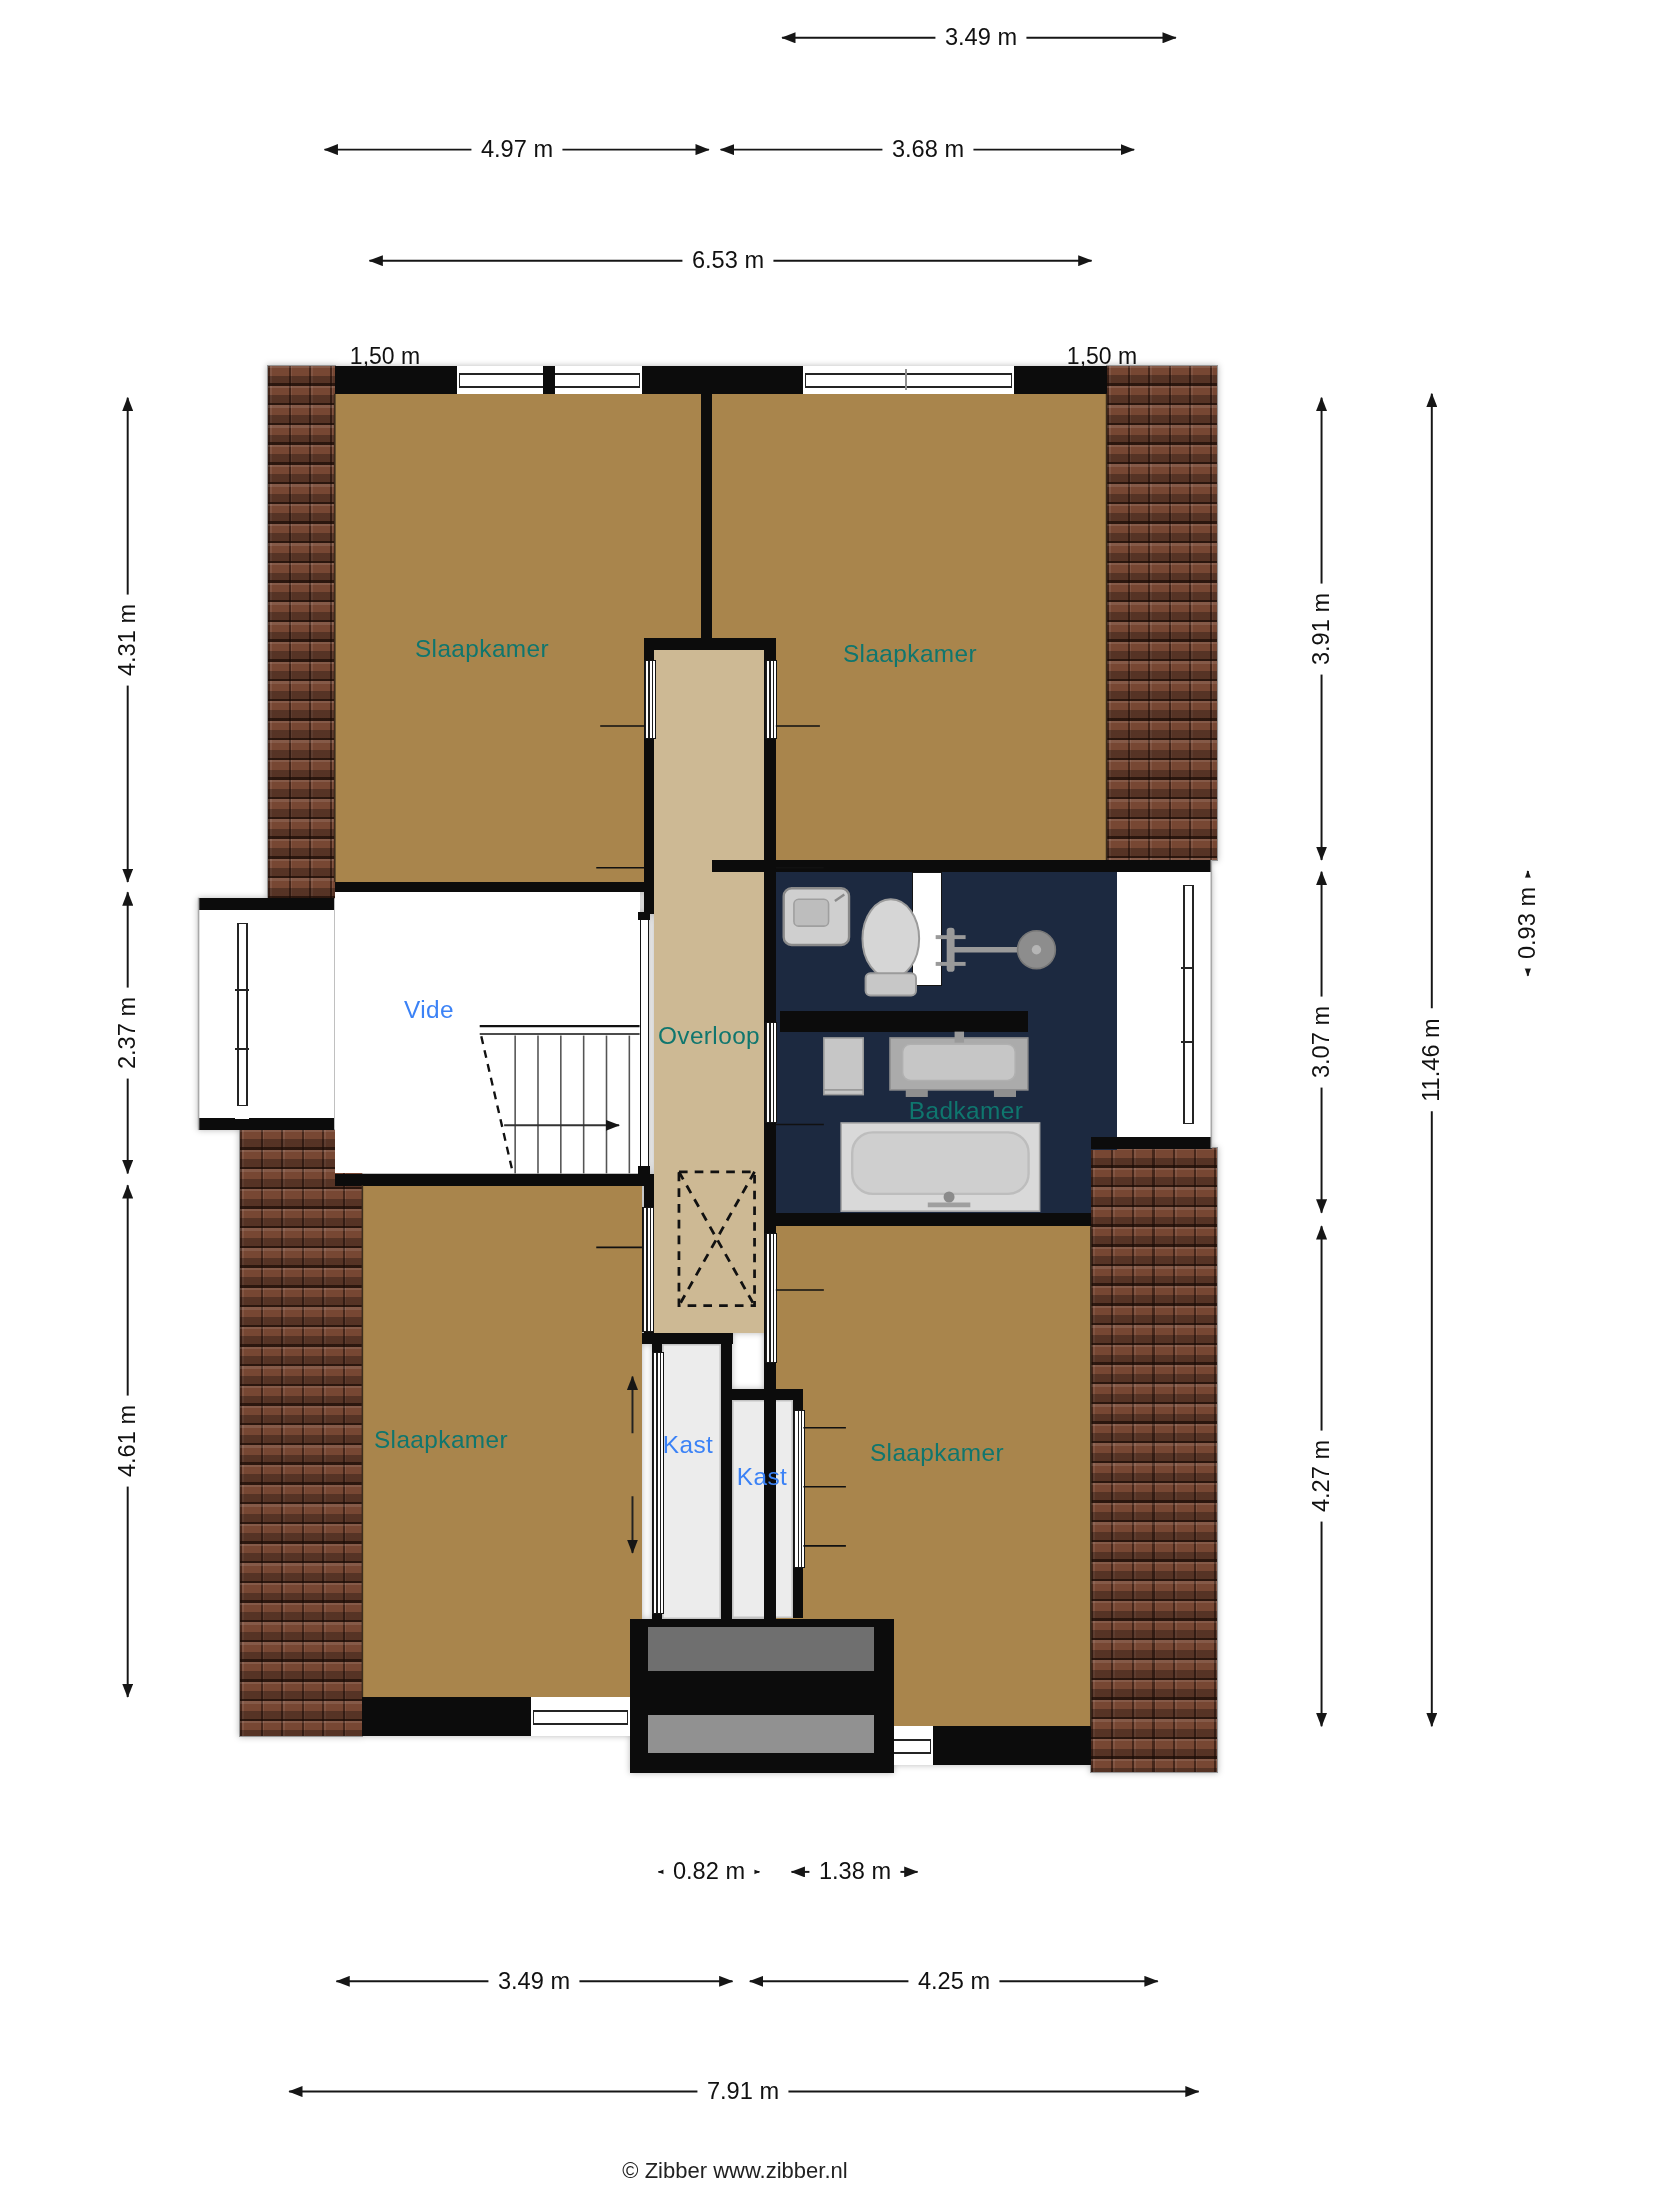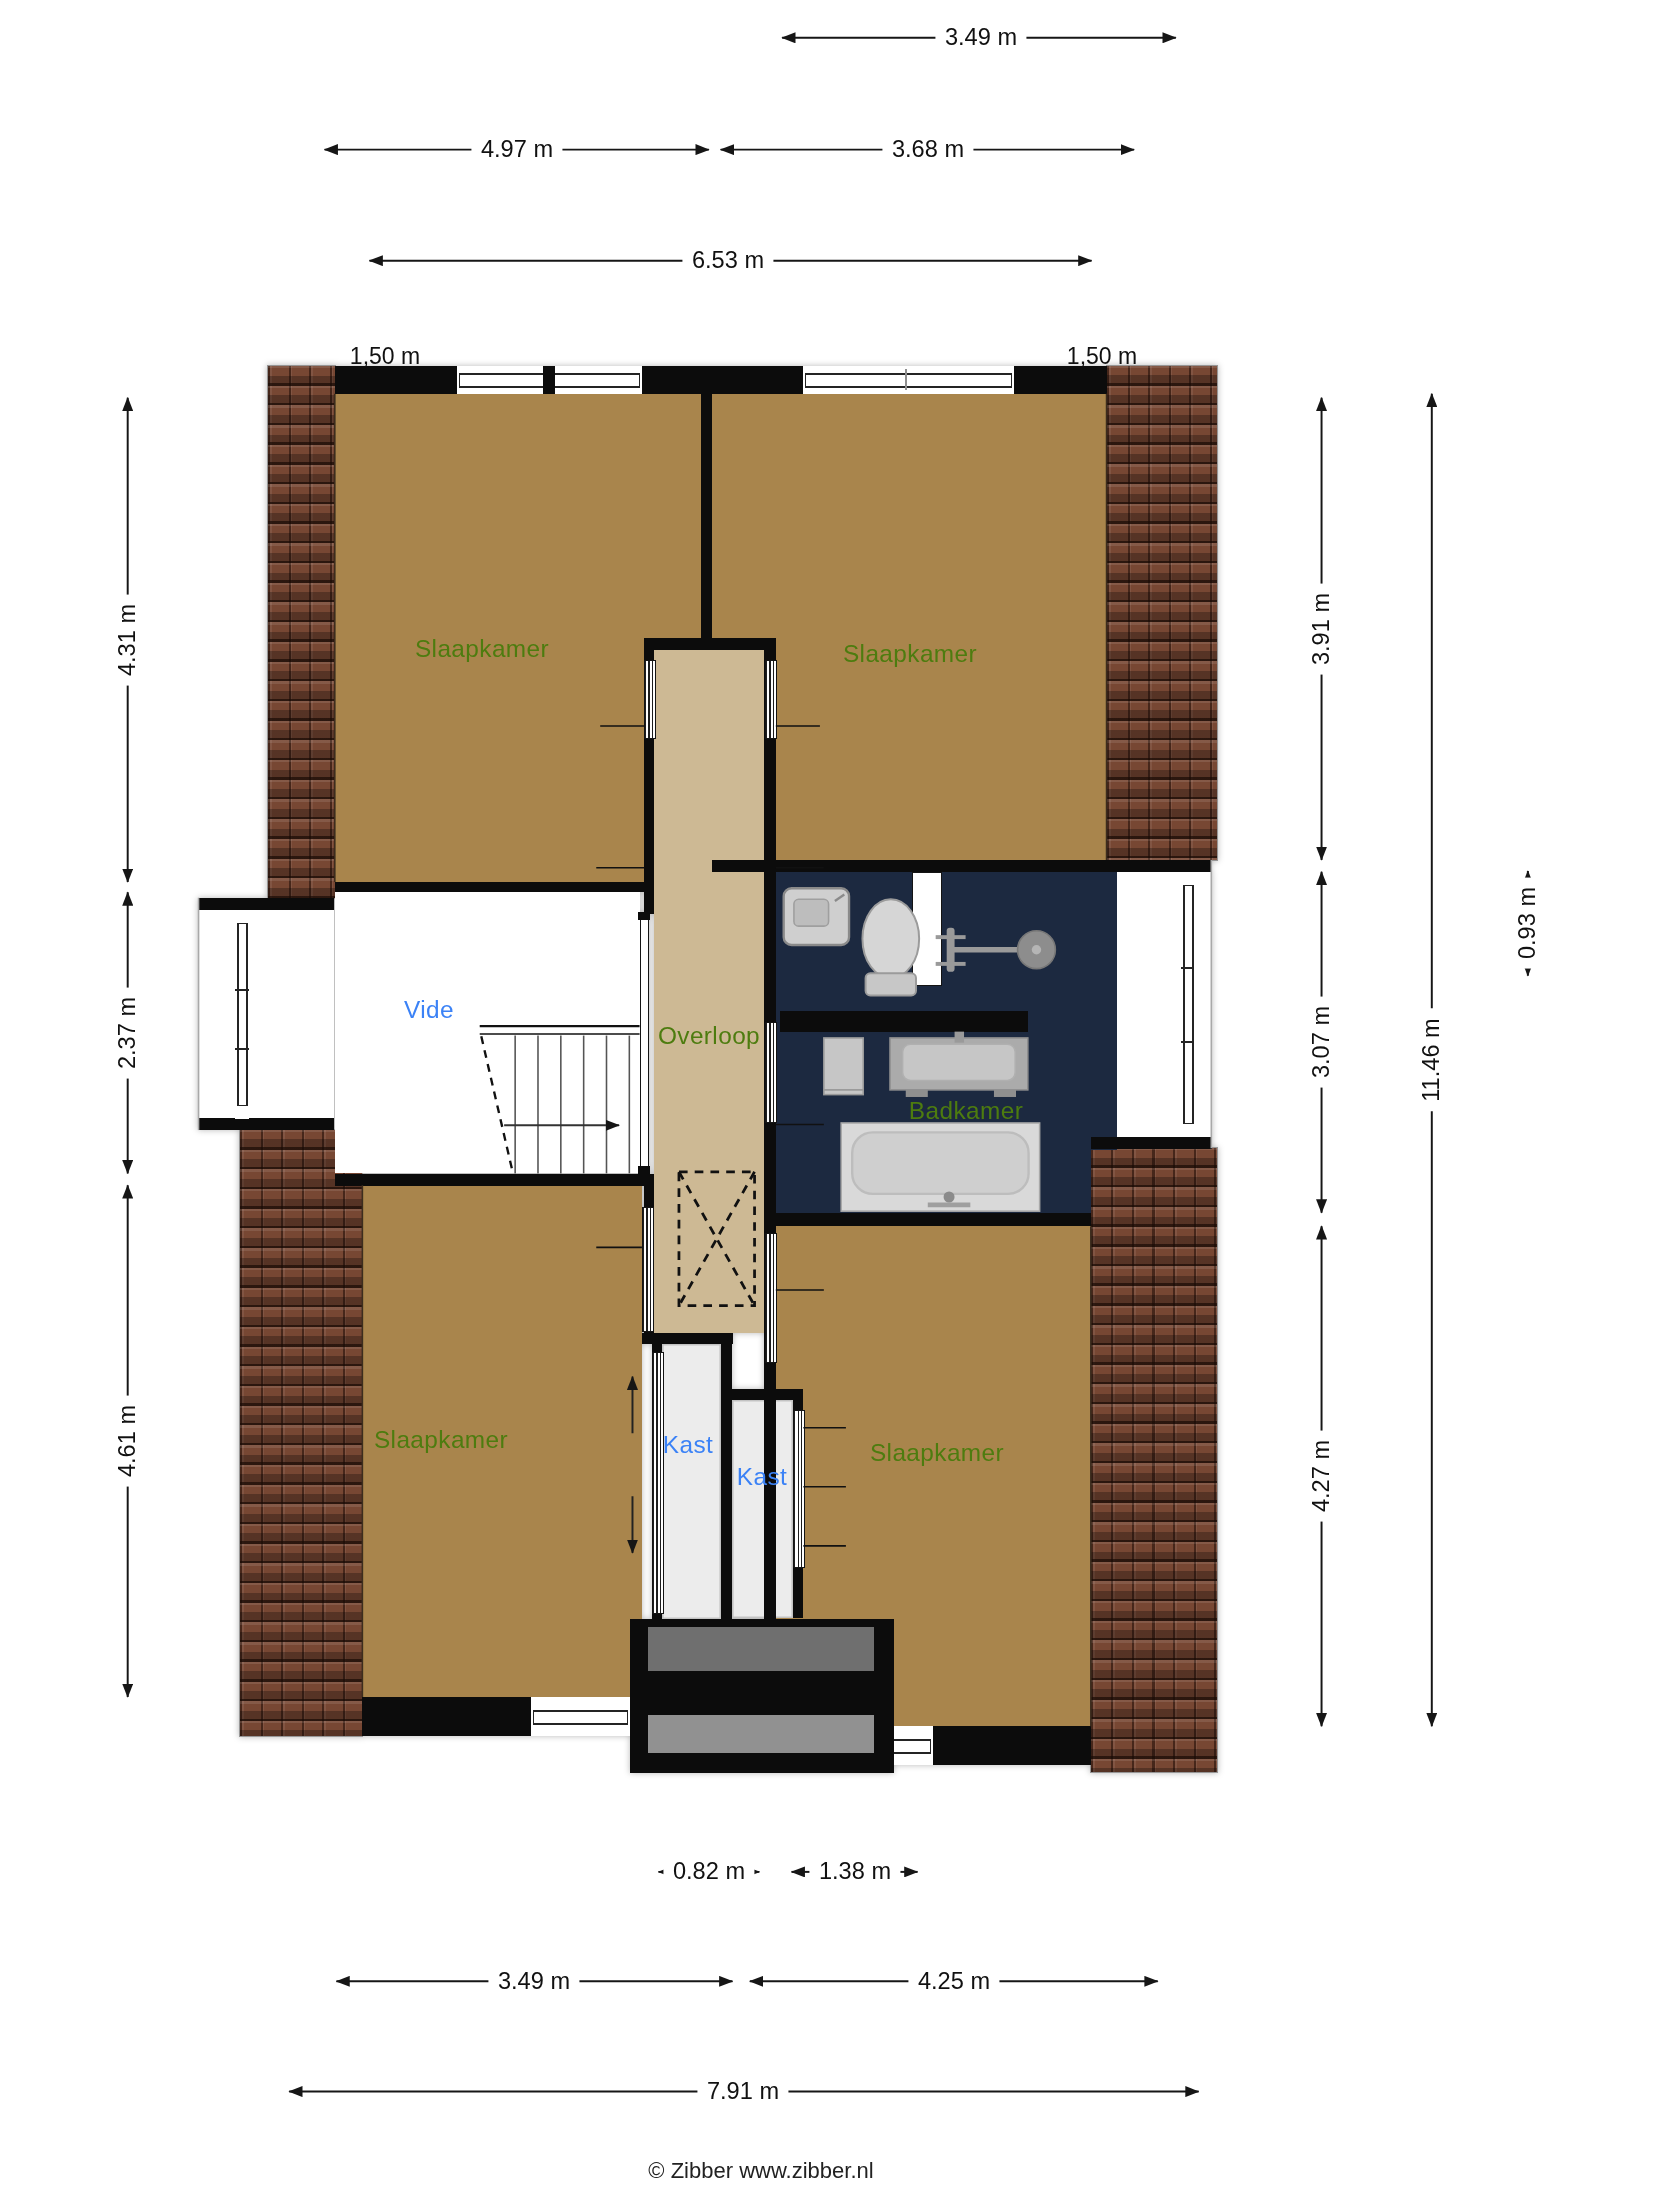--- a/index.html
+++ b/index.html
@@ -28,21 +28,21 @@
   .divider-h{position:absolute;height:2.4px;background:#242424;left:0;right:0;}
   .divider-v{position:absolute;width:2.4px;background:#8f8f8f;top:3.2px;bottom:3.2px;}
   .door-v{background:repeating-linear-gradient(90deg,#1d1d1d 0 1.3px,#ffffff 1.3px 3.5px);
           border:0.8px solid #141414;}
   .rail{background:#fff;border:1.6px solid #141414;}
   .railcap{background:#0c0c0c;}
   .dim{position:absolute;font-size:23.6px;color:#111;background:#fff;padding:0 9.5px;
        white-space:nowrap;transform:translate(-50%,-50%);line-height:1.15;}
   .dim.v{transform:translate(-50%,-50%) rotate(-90deg);}
   .knee{position:absolute;font-size:23px;color:#111;transform:translate(-50%,-50%);white-space:nowrap;}
-  .room{position:absolute;font-size:24.4px;color:#4d7c0f;transform:translate(-50%,-50%);
+  .room{position:absolute;font-size:24.4px;color:#0f766e;transform:translate(-50%,-50%);
         white-space:nowrap;letter-spacing:0.4px;}
   .room.onwhite{color:#3b82f6;}
   .footer-line{position:absolute;transform:translate(-50%,-50%);font-size:23.6px;color:#222;white-space:nowrap;}
   .footer-line.small{font-size:22px;}
   svg.overlay{position:absolute;left:0;top:0;z-index:40;}
   .lbl{z-index:50;}
 </style>
 </head>
 <body>
 
@@ -269,15 +269,15 @@
   <span class="room lbl" style="left:482px;top:649px;">Slaapkamer</span>
   <span class="room lbl" style="left:910px;top:654px;">Slaapkamer</span>
   <span class="room onwhite lbl" style="left:429px;top:1010px;">Vide</span>
   <span class="room lbl" style="left:709px;top:1036px;">Overloop</span>
   <span class="room lbl" style="left:949px;top:1111px;margin-left:17px;">Badkamer</span>
   <span class="room lbl" style="left:441px;top:1440px;">Slaapkamer</span>
   <span class="room lbl" style="left:937px;top:1453px;">Slaapkamer</span>
   <span class="room onwhite lbl" style="left:688px;top:1445px;">Kast</span>
   <span class="room onwhite lbl" style="left:762px;top:1477px;">Kast</span>
 
-  <span class="footer-line small lbl" style="left:761px;top:2171px;">© Zibber www.zibber.nl</span>
+  <span class="footer-line small lbl" style="left:735px;top:2171px;">© Zibber www.zibber.nl</span>
 </div>
 
 
 </body></html>

